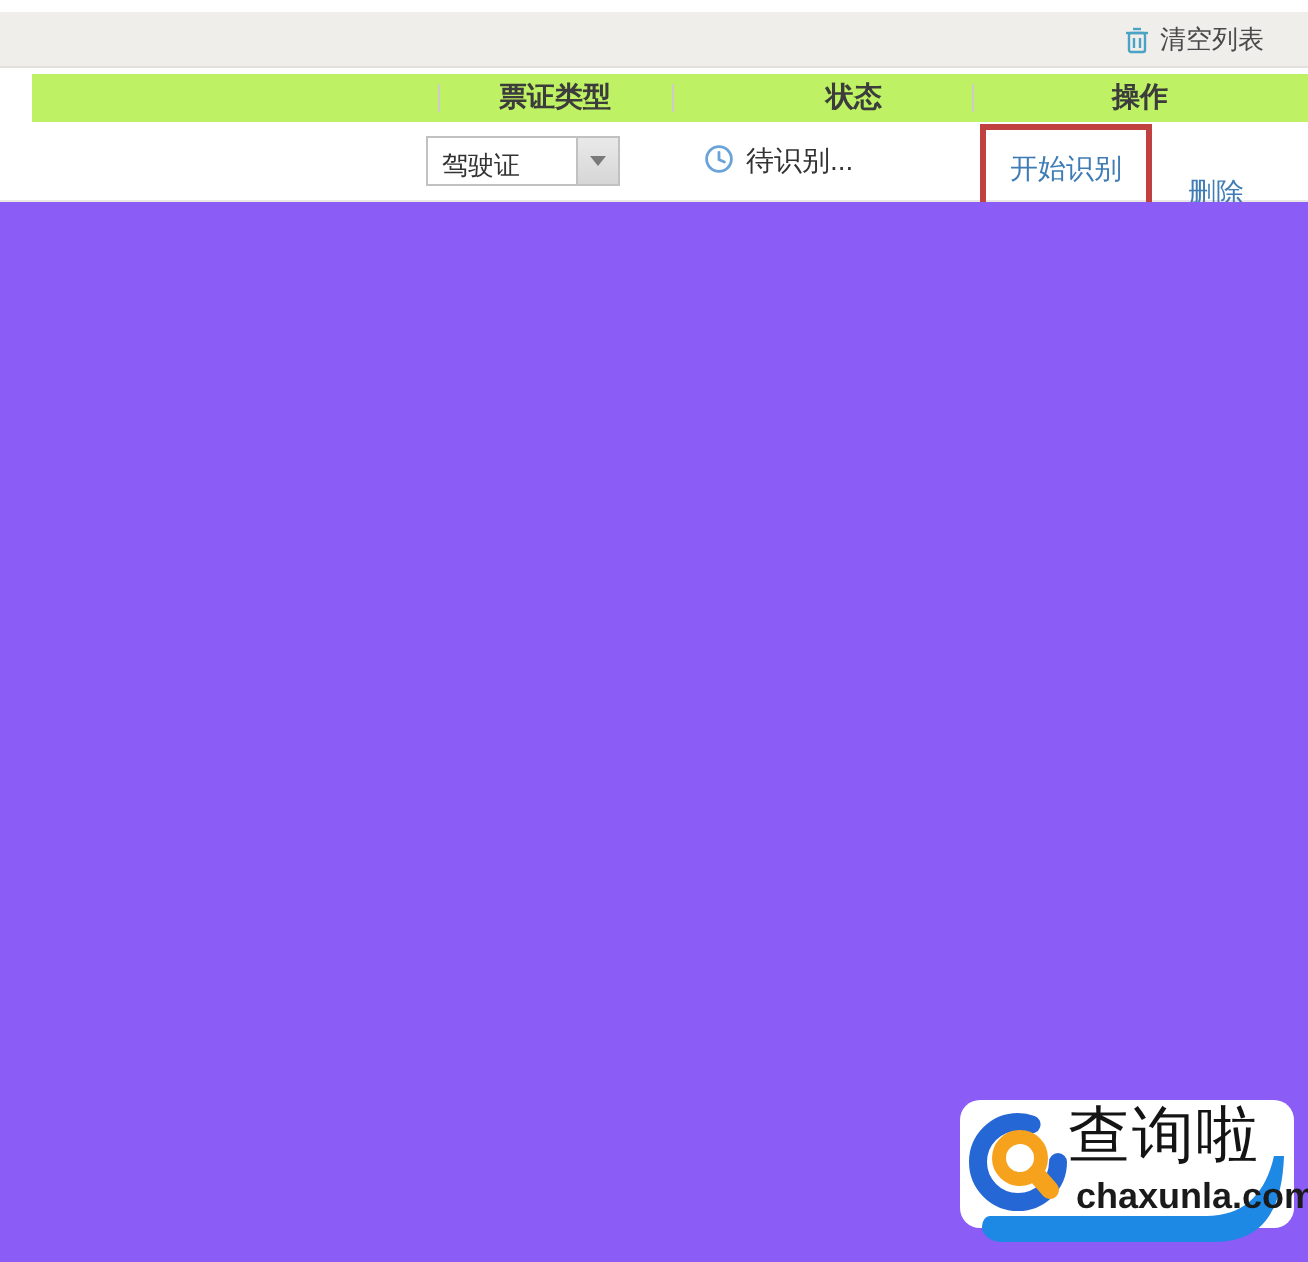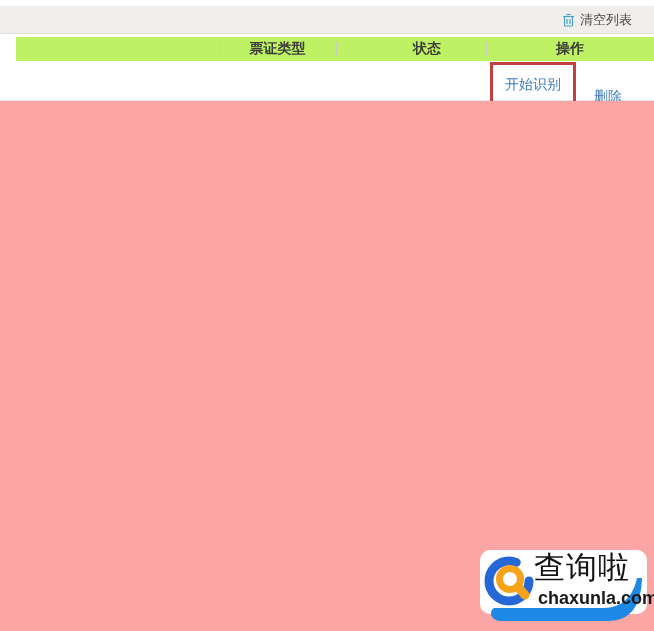--- a/index.html
+++ b/index.html
@@ -35,21 +35,21 @@
   .dd-tri { width:0; height:0; border-left:4px solid transparent; border-right:4px solid transparent;
             border-top:5px solid #7a7a7a; }
   .status-cell { position:absolute; left:352px; top:0; height:100%; display:flex; align-items:center;
                  gap:6px; font-size:14px; color:#333; }
   .link { color:#3f7cb6; font-size:14px; cursor:pointer; text-decoration:none; }
   .red-box { position:absolute; left:490px; top:1px; width:86px; height:45px;
              border:3px solid #c0413f; display:flex; align-items:center; justify-content:center; }
   .delete-wrap { position:absolute; left:594px; top:0; height:100%; display:flex; align-items:center;margin-top:16px; }
 
   
-  .main-area { position:absolute; top:101px; left:0; right:0; bottom:0; background:#fca5a5; }
+  .main-area { position:absolute; top:101px; left:0; right:0; bottom:0; background:#8b5cf6; }
 
   
   .watermark { position:absolute; right:5px; bottom:5px; width:170px; height:78px; }
   .wm-card { position:absolute; left:1px; top:2px; width:167px; height:64px; background:#fff;
              border-radius:10px; }
   .wm-swoosh { position:absolute; left:6px; top:30px; }
   .wm-icon { position:absolute; left:4px; top:5px; }
   .wm-brand { position:absolute; left:55px; top:2px; font-family:"Liberation Serif","DejaVu Serif",serif;
               font-size:31px; line-height:36px; color:#141414; letter-spacing:1px; white-space:nowrap; }
   .wm-domain { position:absolute; left:59px; top:40px; font-size:18px; font-weight:bold; color:#1a1a1a; }
@@ -84,21 +84,36 @@
       <span>状态</span>
     </div>
     <div class="hcol c3">
       <span class="vdiv"></span>
       <span>操作</span>
     </div>
   </div>
 
   <div class="data-row">
 
+    <div class="dropdown">
+      <span class="dd-value">驾驶证</span>
+      <span class="dd-btn">
+        <span class="dd-tri"></span>
+      </span>
+    </div>
 
+    <div class="status-cell">
+      <span>
+        <svg width="15" height="15" viewBox="0 0 15 15" fill="none">
+          <circle cx="7.5" cy="7.5" r="6.2" stroke="#6aa3d8" stroke-width="1.4"></circle>
+          <path d="M7.5 4.2 V7.8 L10.2 9" stroke="#6aa3d8" stroke-width="1.4" stroke-linecap="round"></path>
+        </svg>
+      </span>
+      <span>待识别...</span>
+    </div>
 
     <span class="red-box">
       <a class="link">开始识别</a>
     </span>
 
     <span class="delete-wrap">
       <a class="link">删除</a>
     </span>
   </div>
 

